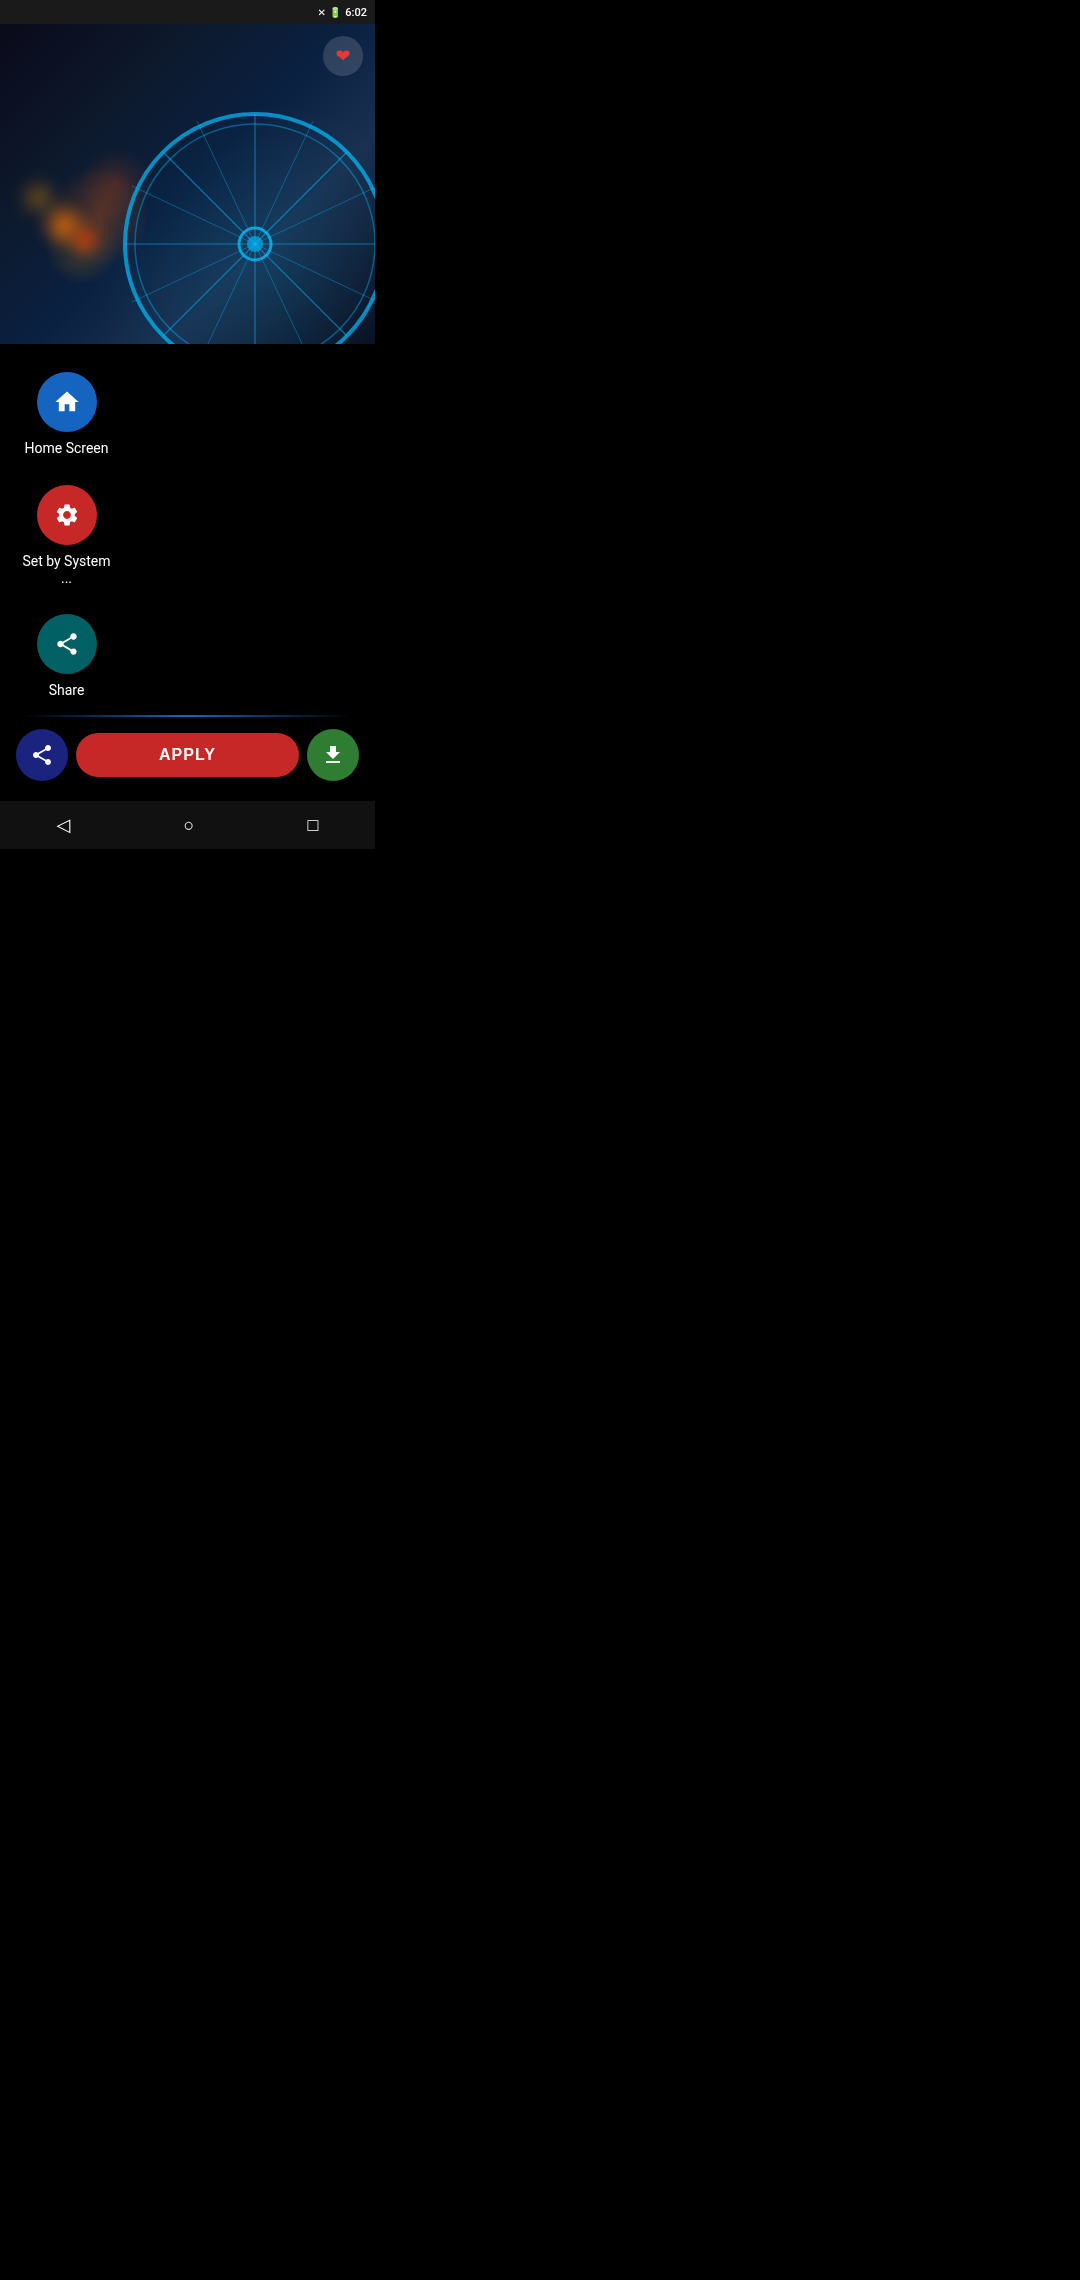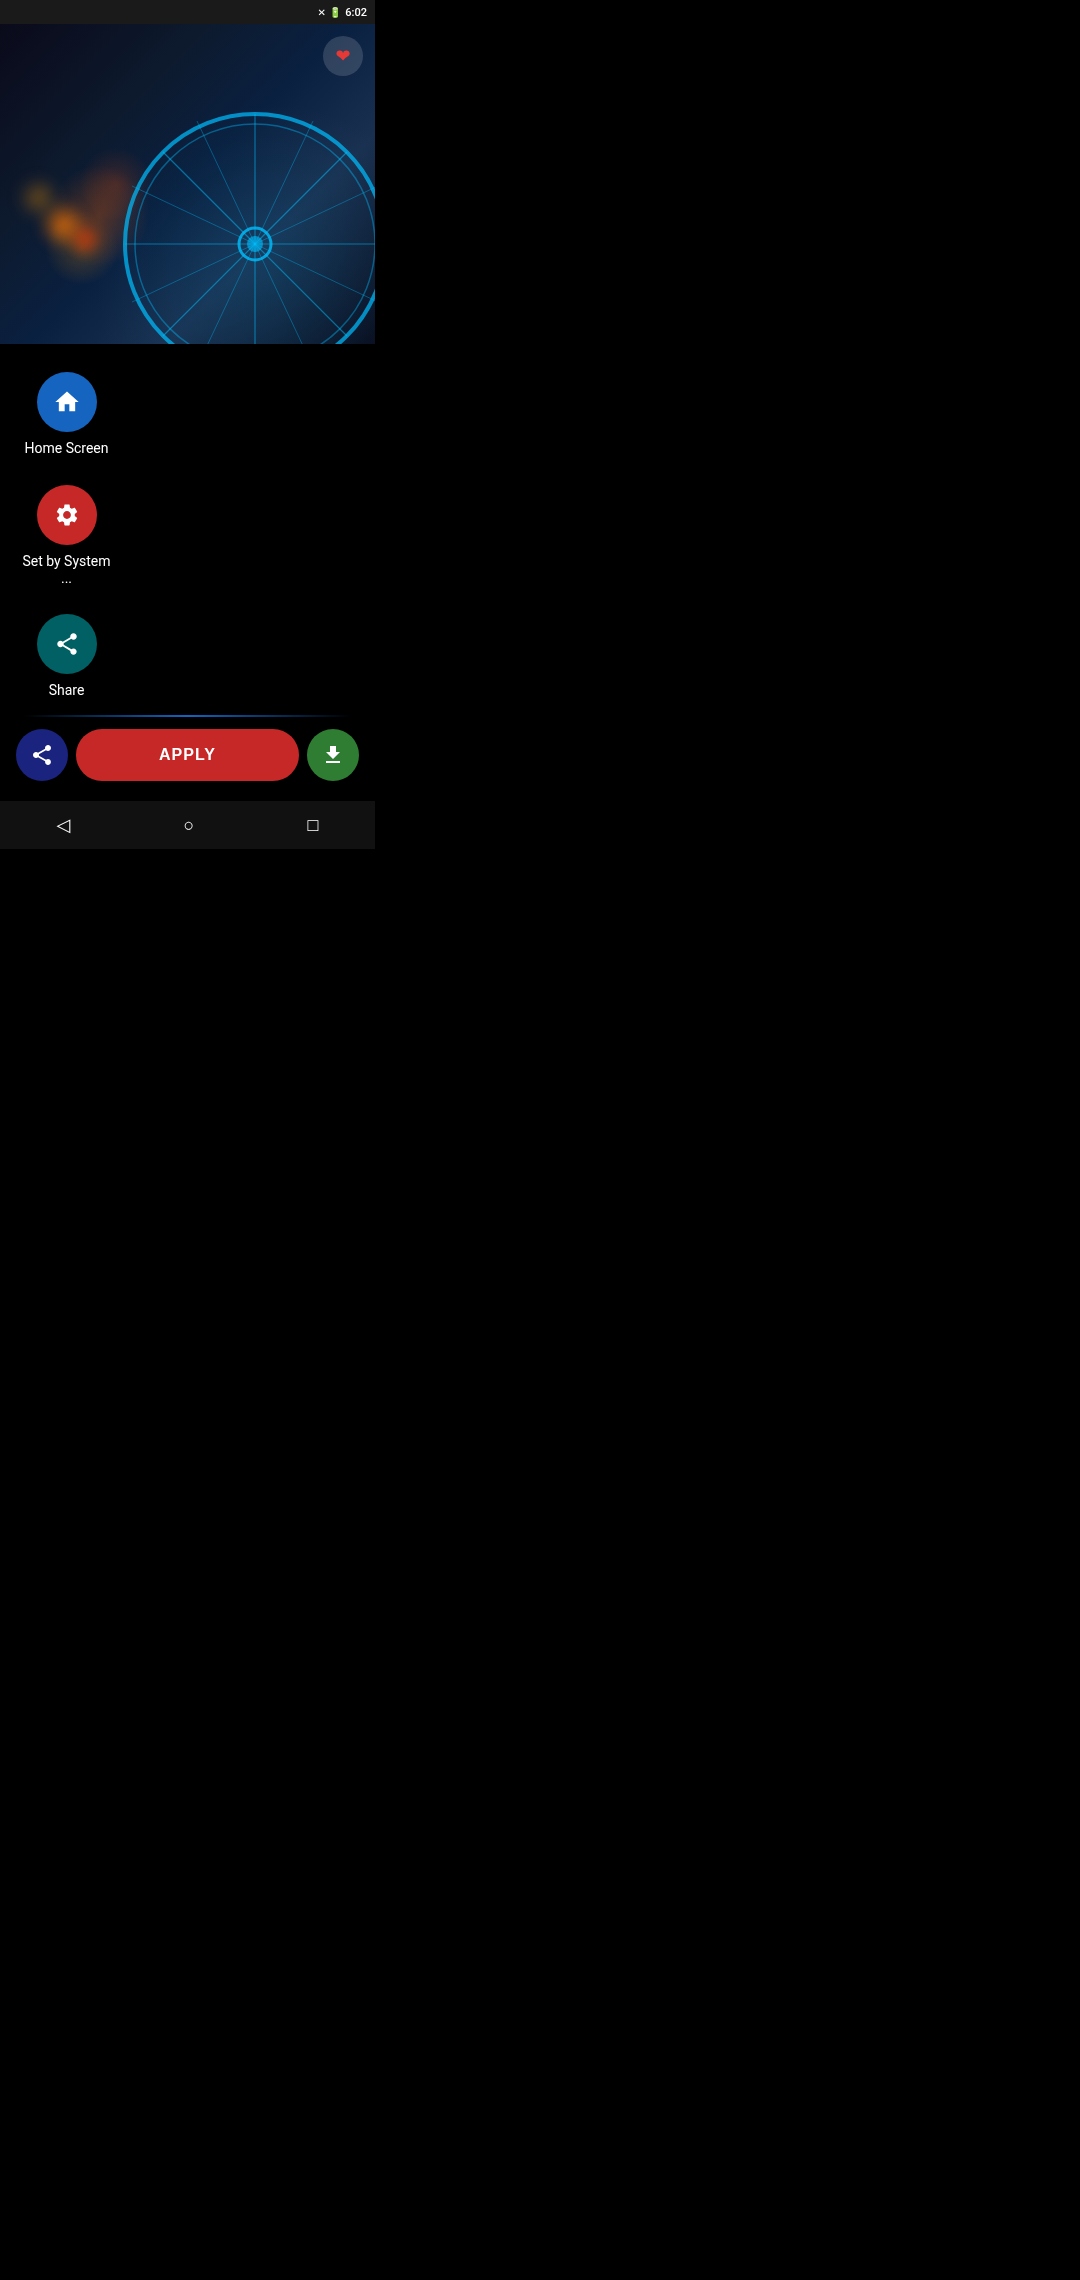--- a/index.html
+++ b/index.html
@@ -158,21 +158,21 @@
       border: none;
       display: flex;
       align-items: center;
       justify-content: center;
       cursor: pointer;
       flex-shrink: 0;
     }
 
     .apply-btn {
       flex: 1;
-      height: 52px;
+      height: 44px;
       background: #C62828;
       border: none;
       border-radius: 26px;
       color: #fff;
       font-size: 16px;
       font-weight: 700;
       letter-spacing: 1px;
       cursor: pointer;
     }
 

